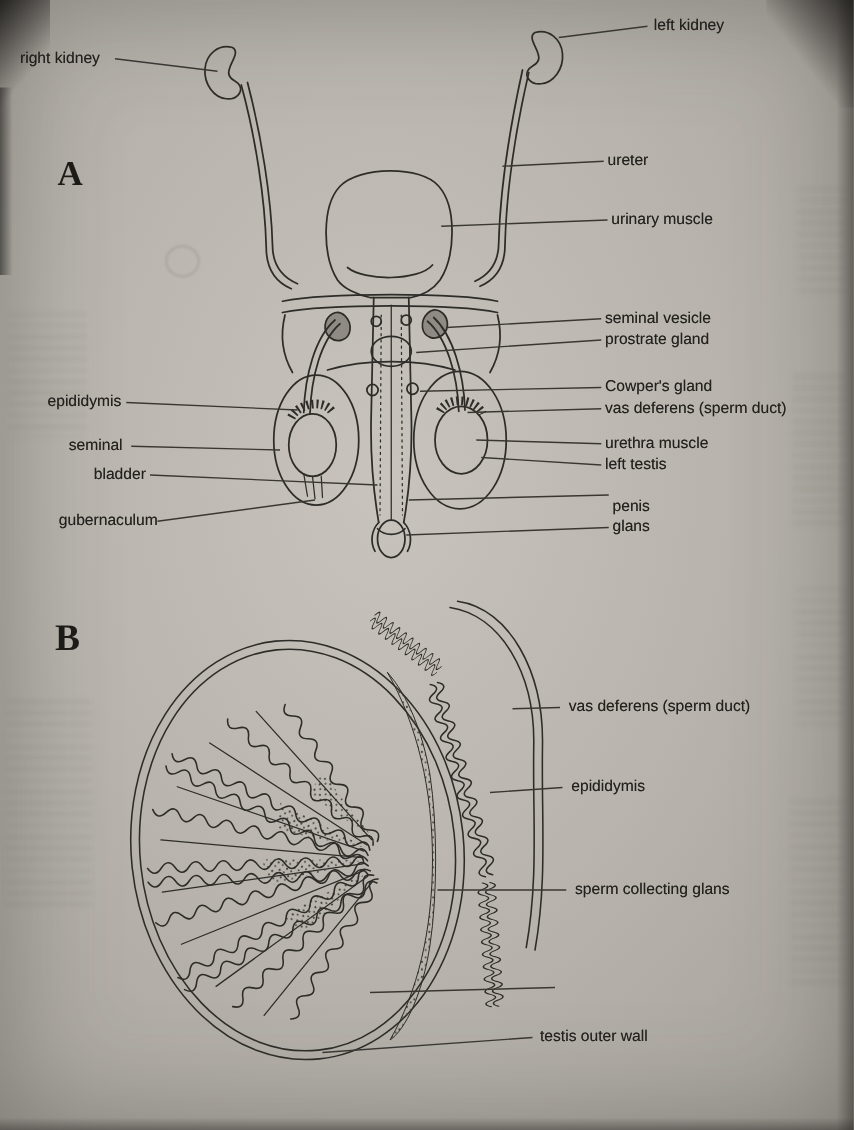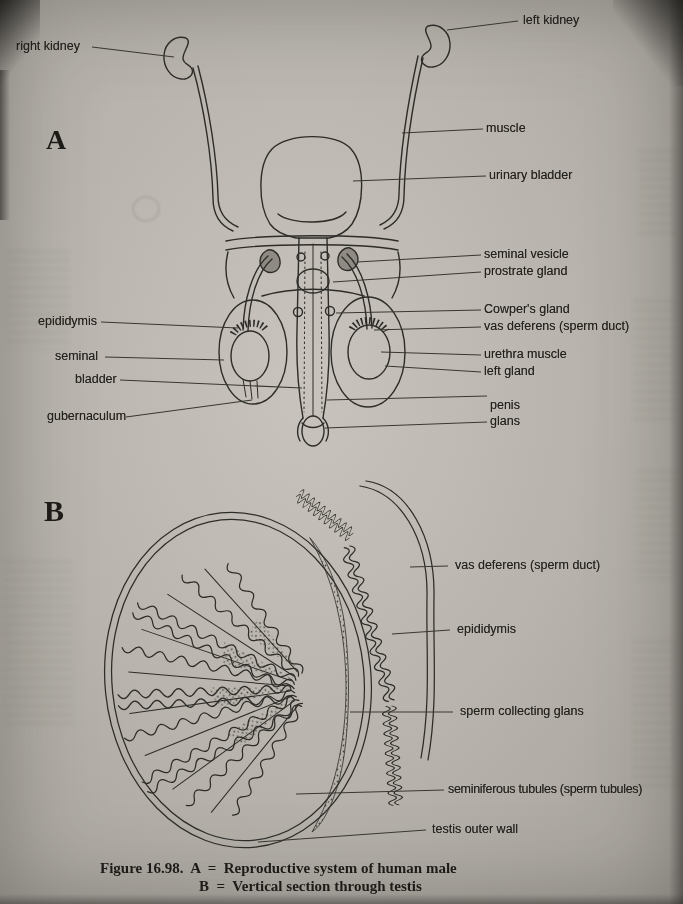--- a/index.html
+++ b/index.html
@@ -200,45 +200,42 @@
       <line x1="448" y1="566" x2="410" y2="567"></line>
       <line x1="450" y1="630" x2="392" y2="634"></line>
       <line x1="453" y1="712" x2="350" y2="712"></line>
       <line x1="444" y1="790" x2="296" y2="794"></line>
       <line x1="426" y1="830" x2="258" y2="842"></line>
     </g>
   </svg>
 
   <span class="lbl" style="left:523px;top:13px">left kidney</span>
   <span class="lbl" style="left:16px;top:39px">right kidney</span>
-  <span class="lbl" style="left:486px;top:121px">muscle</span>
-  <span class="lbl" style="left:489px;top:168px">urinary bladder</span>
+  <span class="lbl" style="left:486px;top:121px">ureter</span>
+  <span class="lbl" style="left:489px;top:168px">urinary muscle</span>
   <span class="lbl" style="left:484px;top:247px">seminal vesicle</span>
   <span class="lbl" style="left:484px;top:264px">prostrate gland</span>
   <span class="lbl" style="left:484px;top:302px">Cowper's gland</span>
   <span class="lbl" style="left:484px;top:319px">vas deferens (sperm duct)</span>
   <span class="lbl" style="left:484px;top:347px">urethra muscle</span>
-  <span class="lbl" style="left:484px;top:364px">left gland</span>
+  <span class="lbl" style="left:484px;top:364px">left testis</span>
   <span class="lbl" style="left:490px;top:398px">penis</span>
   <span class="lbl" style="left:490px;top:414px">glans</span>
   <span class="lbl" style="left:38px;top:314px">epididymis</span>
   <span class="lbl" style="left:55px;top:349px">seminal</span>
   <span class="lbl" style="left:75px;top:372px">bladder</span>
   <span class="lbl" style="left:47px;top:409px">gubernaculum</span>
 
   <span class="lbl" style="left:455px;top:558px">vas deferens (sperm duct)</span>
   <span class="lbl" style="left:457px;top:622px">epididymis</span>
   <span class="lbl" style="left:460px;top:704px">sperm collecting glans</span>
-  <span class="lbl" style="left:448px;top:782px;letter-spacing:-0.3px">seminiferous tubules (sperm tubules)</span>
   <span class="lbl" style="left:432px;top:822px">testis outer wall</span>
 
   <div class="sec" style="left:46px;top:124px;font-size:28px">A</div>
   <div class="sec" style="left:44px;top:494px;font-size:30px">B</div>
 
-  <div class="cap" style="left:100px;top:860px">Figure 16.98.  A  =  Reproductive system of human male</div>
-  <div class="cap" style="left:199px;top:878px">B  =  Vertical section through testis</div>
 
   <div class="corner-tl"></div>
   <div class="corner-tr"></div>
   <div class="edge-right"></div>
   <div class="edge-bottom"></div>
   <div class="edge-left"></div>
 </div>
 
 </body></html>

